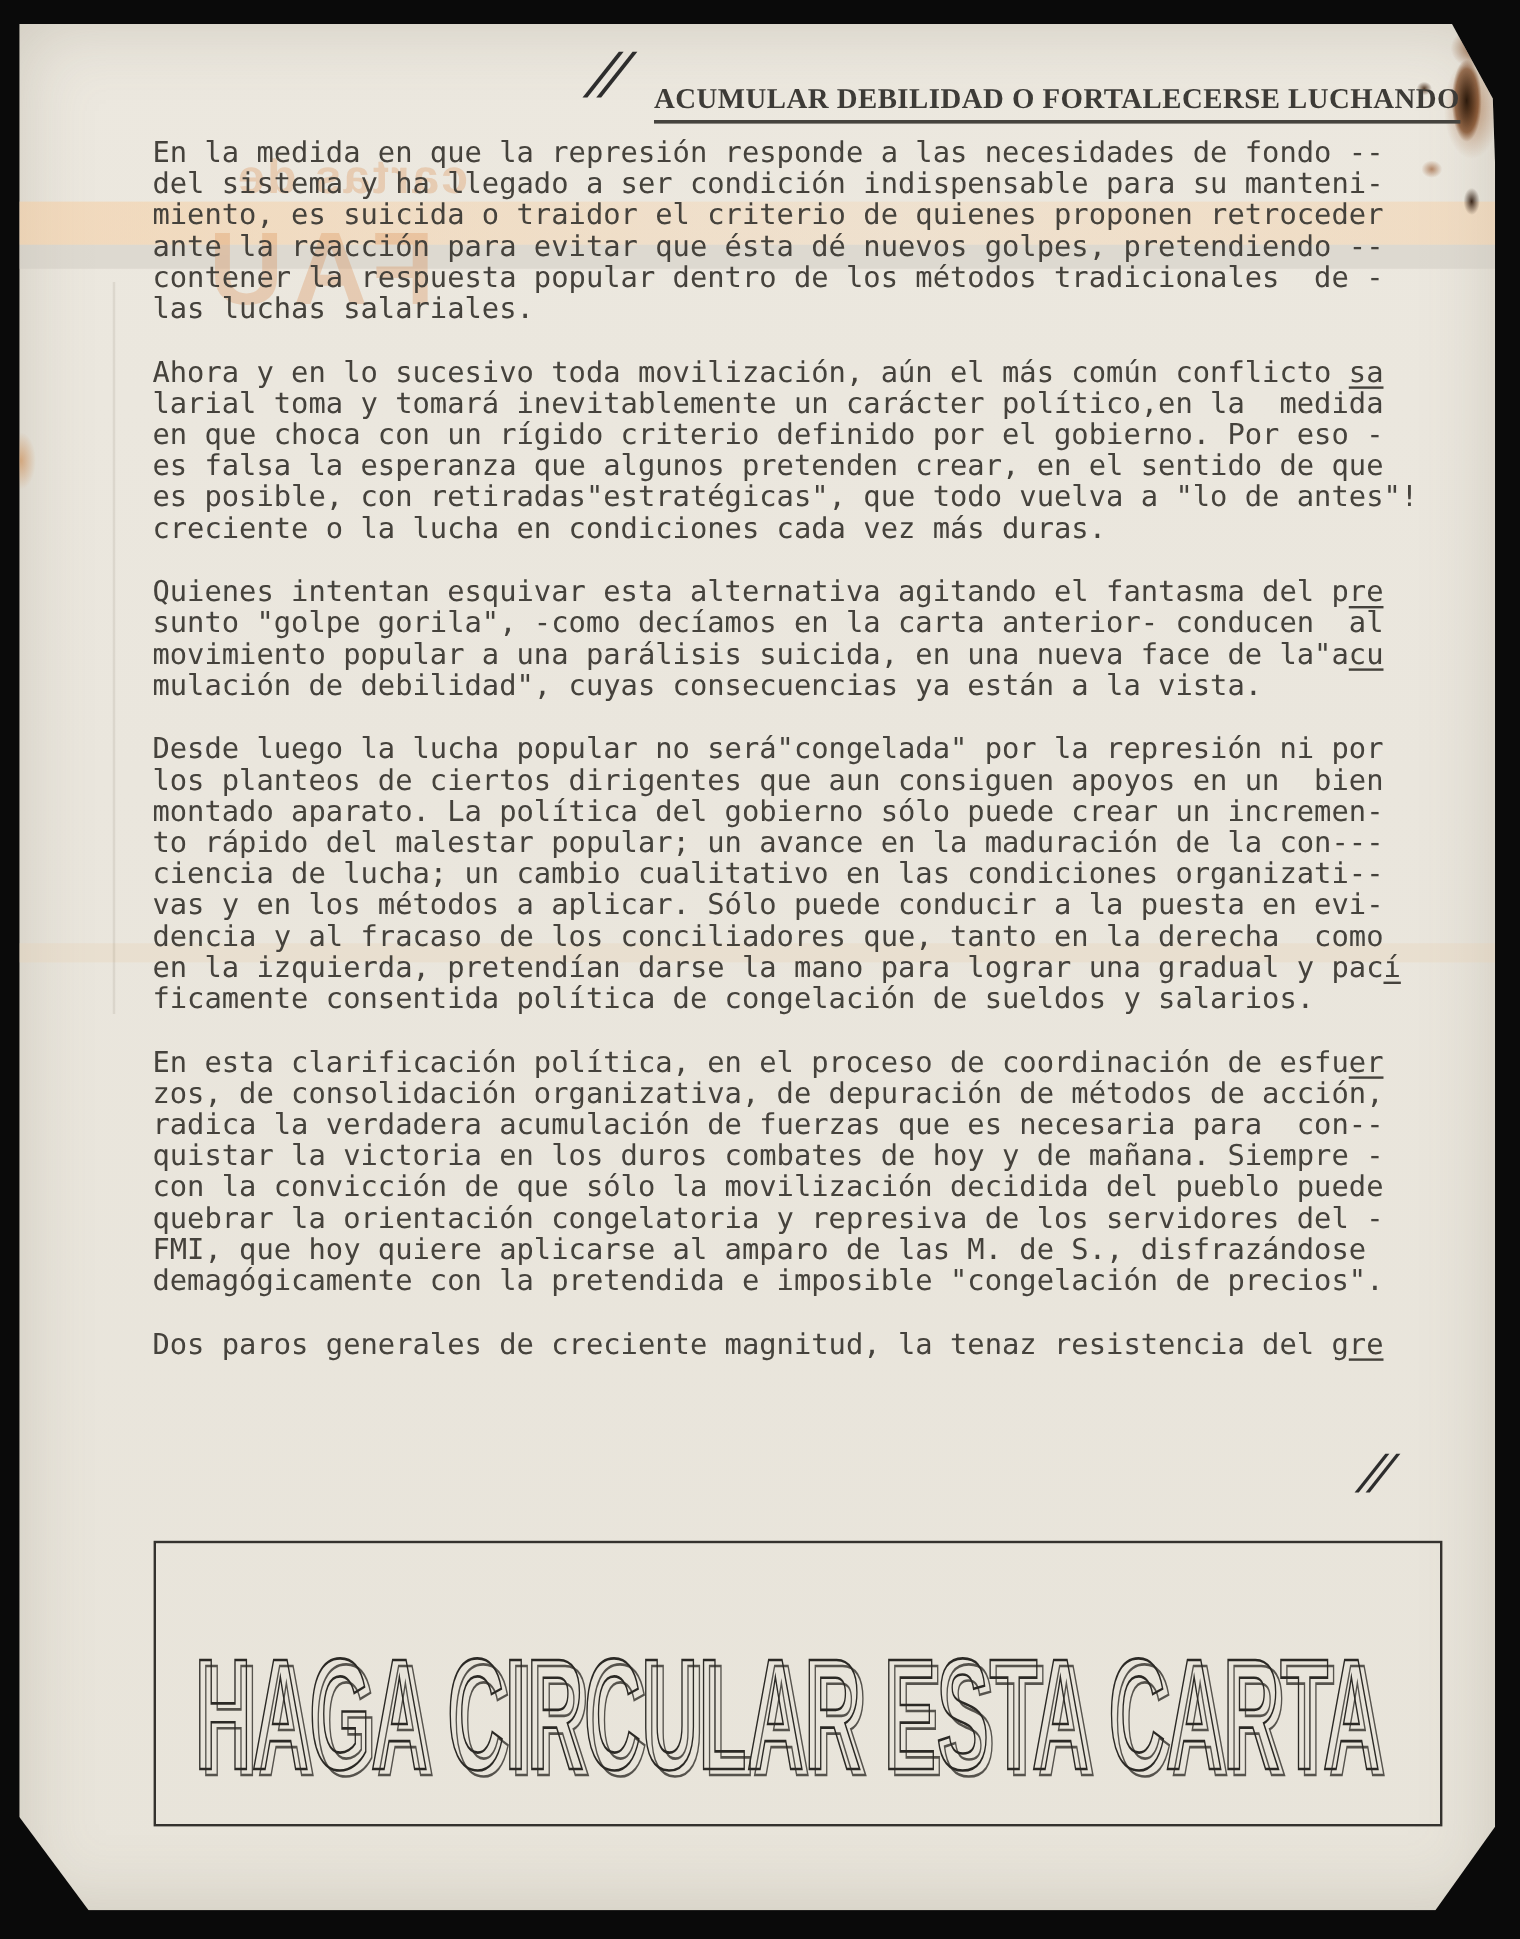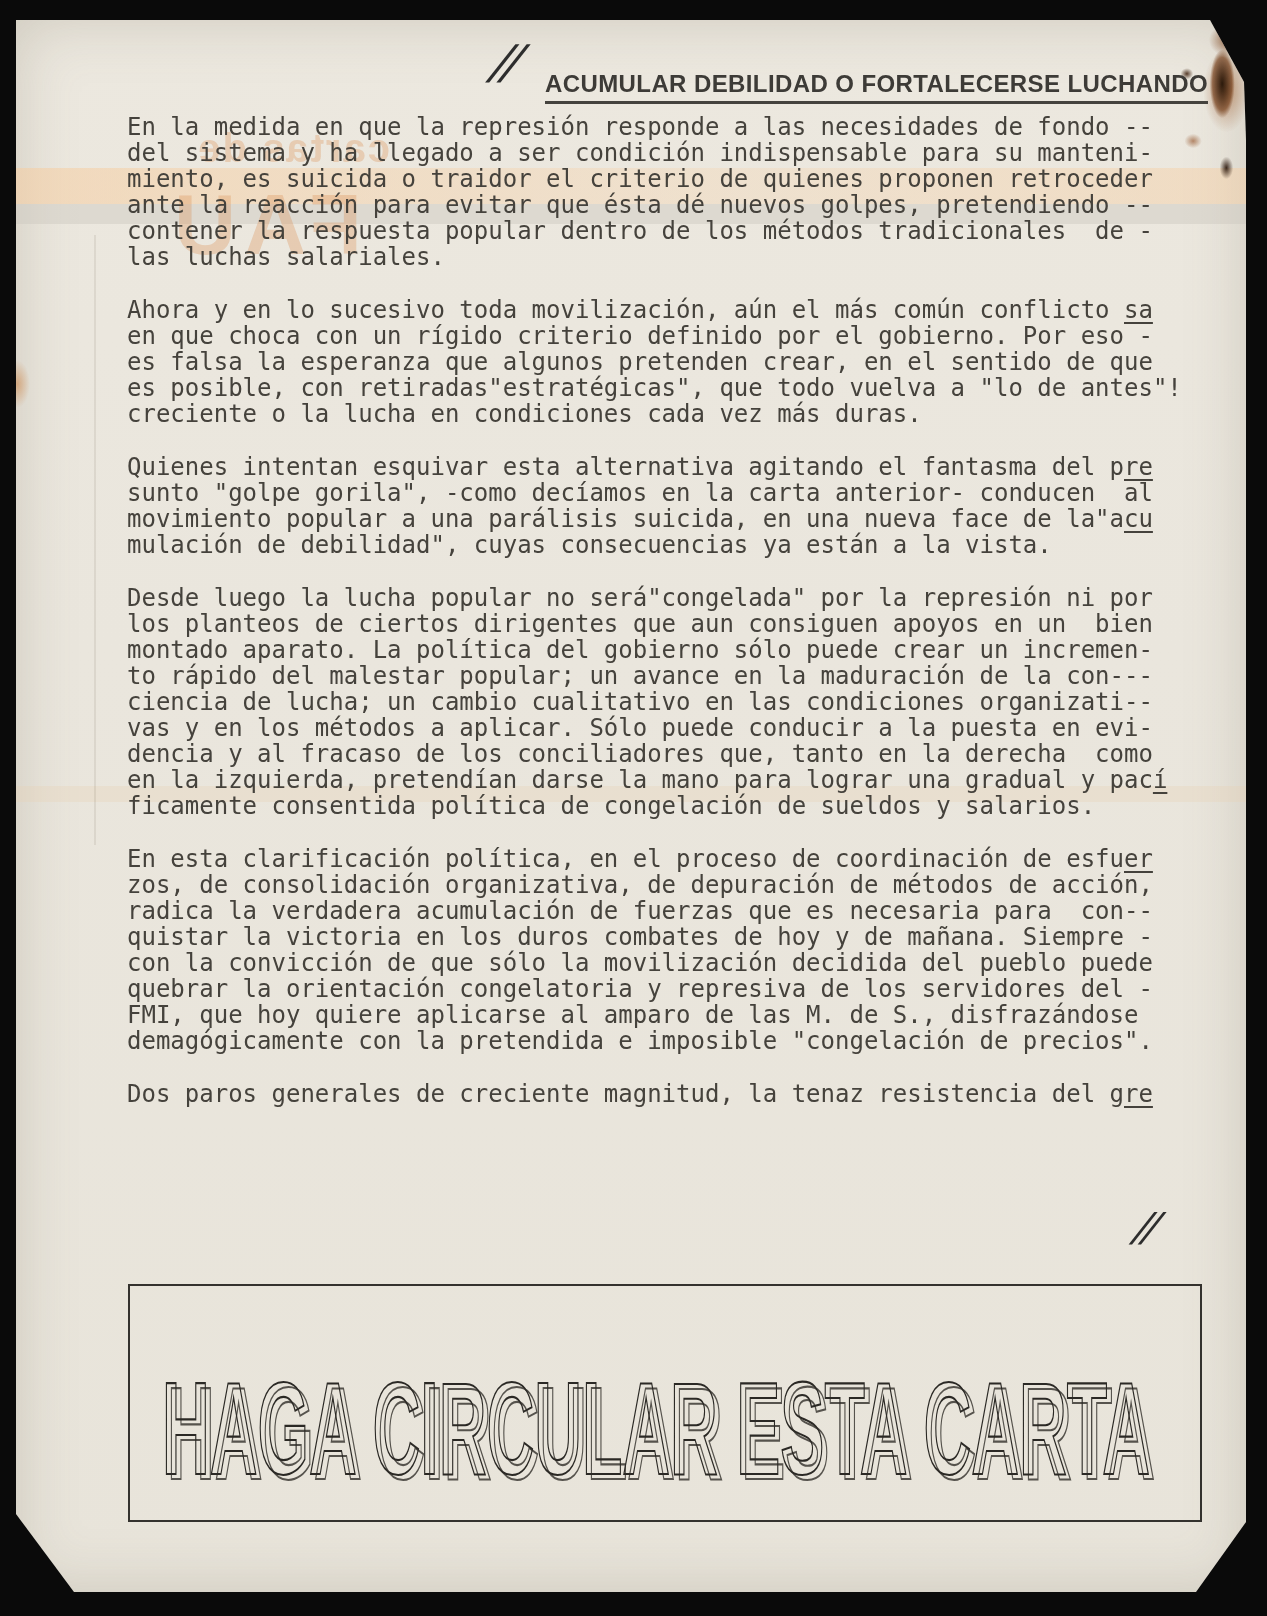--- a/index.html
+++ b/index.html
@@ -38,21 +38,21 @@
       radial-gradient(ellipse 9px 15px at 60% 88%, rgba(40,20,8,.9), transparent 75%);
   }
 
   .slash { position:absolute; font-family:"Liberation Sans", sans-serif; font-style:italic;
     color:#2d2d2d; transform:skewX(-18deg); letter-spacing:-3px; }
   .slash-top    { left:478px; top:14px;  font-size:52px; }
   .slash-bottom { left:1120px; top:1184px; font-size:44px; }
 
   .title { position:absolute; left:529px; top:50px; margin:0;
     font-size:24px; font-weight:bold; color:#3d3b37; letter-spacing:.4px; white-space:pre;
-    border-bottom:3px solid #45433e; padding-bottom:3px; font-family:Liberation Sans, sans-serif; }
+    border-bottom:3px solid #45433e; padding-bottom:3px; font-family:Liberation Serif, serif; }
 
   .body-text { position:absolute; left:111px; top:94px; color:#45423c; font-size:24px; line-height:26px; }
   .paragraph { margin:0 0 27px 0; }
   .line { white-space:pre; }
   .line .u { text-decoration:underline; text-underline-offset:4px; text-decoration-thickness:2px; }
 
   .footer-box { position:absolute; left:112px; top:1232px; width:1070px; height:234px;
     border:2.5px solid #34322e;margin-top:32px; }
   .footer-box svg { position:absolute; left:24px; bottom:40px; overflow:visible; }
   .stencil-shadow { stroke:#56534d; stroke-width:2.2; fill:none; }
@@ -86,20 +86,21 @@
         <div class="paragraph">
           <div class="line">En la medida en que la represión responde a las necesidades de fondo --</div>
           <div class="line">del sistema y ha llegado a ser condición indispensable para su manteni-</div>
           <div class="line">miento, es suicida o traidor el criterio de quienes proponen retroceder</div>
           <div class="line">ante la reacción para evitar que ésta dé nuevos golpes, pretendiendo --</div>
           <div class="line">contener la respuesta popular dentro de los métodos tradicionales  de -</div>
           <div class="line">las luchas salariales.</div>
         </div>
         <div class="paragraph">
           <div class="line">Ahora y en lo sucesivo toda movilización, aún el más común conflicto <span class="u">sa</span></div>
+          <div class="line">larial toma y tomará inevitablemente un carácter político,en la  medida</div>
           <div class="line">en que choca con un rígido criterio definido por el gobierno. Por eso -</div>
           <div class="line">es falsa la esperanza que algunos pretenden crear, en el sentido de que</div>
           <div class="line">es posible, con retiradas"estratégicas", que todo vuelva a "lo de antes"!</div>
           <div class="line">creciente o la lucha en condiciones cada vez más duras.</div>
         </div>
         <div class="paragraph">
           <div class="line">Quienes intentan esquivar esta alternativa agitando el fantasma del p<span class="u">re</span></div>
           <div class="line">sunto "golpe gorila", -como decíamos en la carta anterior- conducen  al</div>
           <div class="line">movimiento popular a una parálisis suicida, en una nueva face de la"a<span class="u">cu</span></div>
           <div class="line">mulación de debilidad", cuyas consecuencias ya están a la vista.</div>

